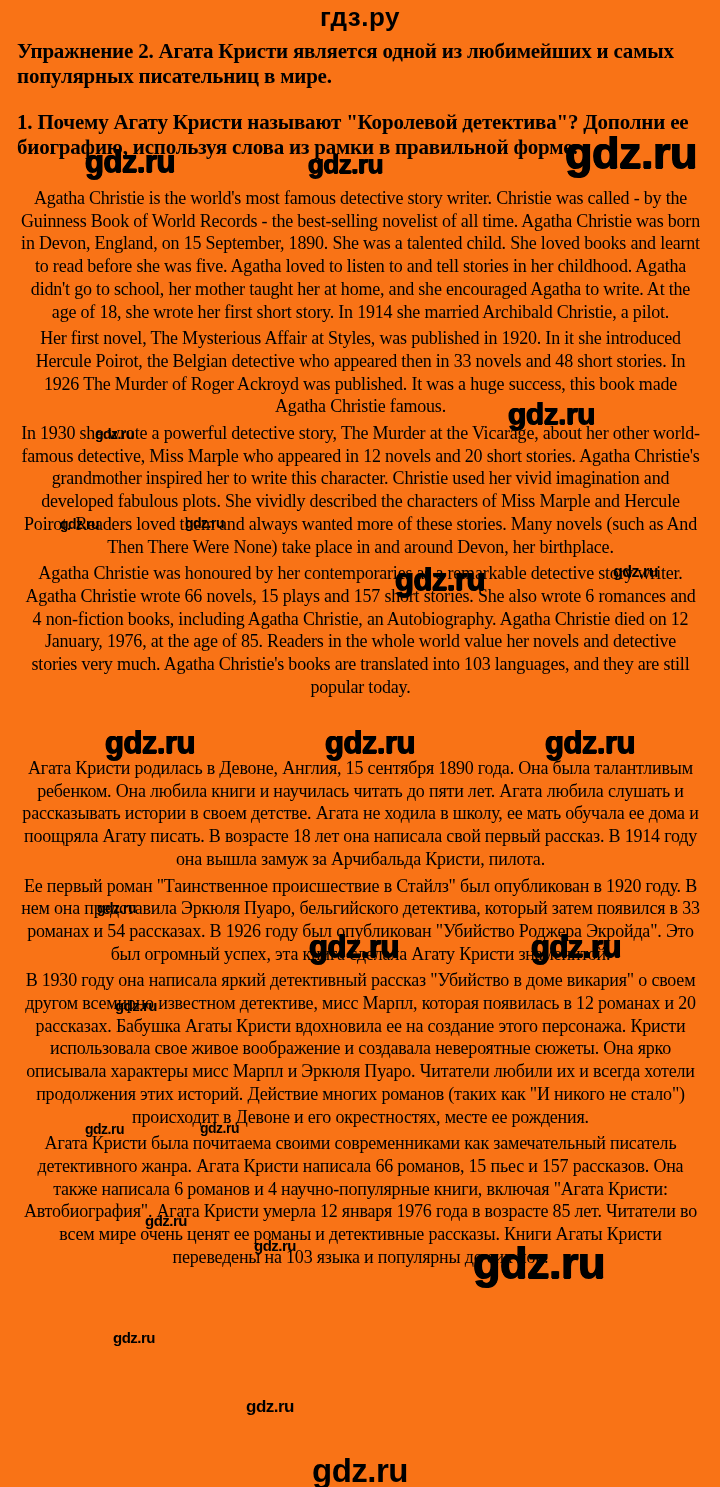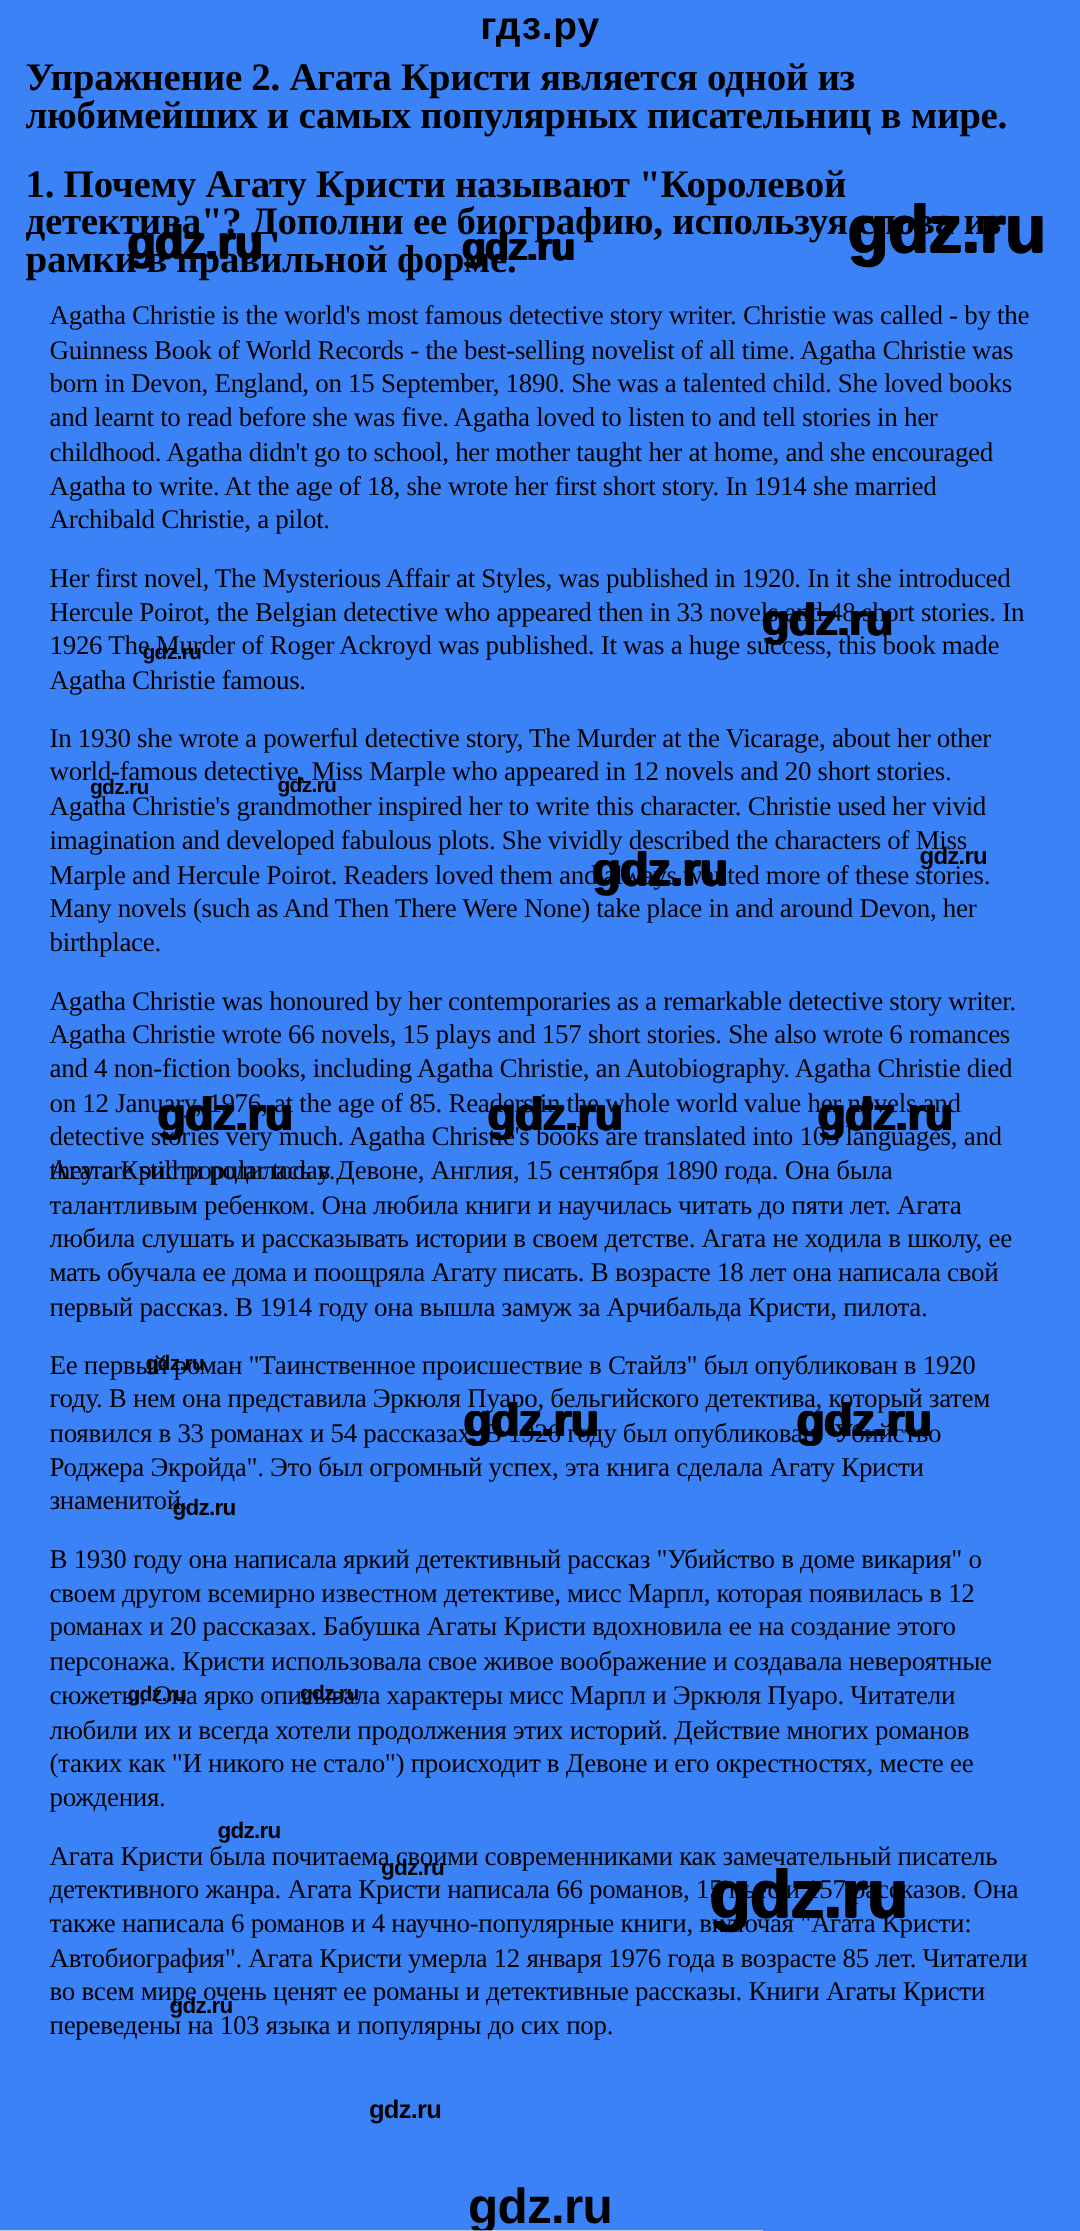--- a/index.html
+++ b/index.html
@@ -4,21 +4,21 @@
 <style>
   html, body {
     margin: 0;
     padding: 0;
     background: #ffffff;
   }
   .page {
     position: relative;
     width: 720px;
     height: 1487px;
-    background: #3b82f6;
+    background: #f97316;
     color: #000000;
     overflow: hidden;
     font-family: "Liberation Serif", serif;
   }
   .site-header {
     position: absolute;
     top: 2px;
     left: 0;
     right: 0;
     text-align: center;
@@ -26,35 +26,35 @@
     font-weight: 700;
     font-size: 26px;
     letter-spacing: 0.5px;
   }
   .bold-serif {
     position: absolute;
     left: 17px;
     right: 16px;
     font-family: "Liberation Serif", serif;
     font-weight: 700;
-    font-size: 26px;
+    font-size: 21px;
     line-height: 25px;
     letter-spacing: -0.2px;
   }
   .intro    { top: 39px;  }
   .question { top: 110px; font-family: Liberation Serif, serif; }
   .text-block {
     position: absolute;
     left: 17px;
     right: 16px;
     font-size: 18px;
     line-height: 22.7px;
     letter-spacing: -0.2px;
   }
-  .text-block p { margin: 16px; padding: 0; }
+  .text-block p { margin: 4px; padding: 0; text-align: center; }
   .english-text { top: 183px; }
   .russian-text { top: 753px; }
   .watermark {
     position: absolute;
     font-family: "Liberation Sans", sans-serif;
     color: #000000;
     white-space: nowrap;
     line-height: 1;
     letter-spacing: -0.5px;
   }

